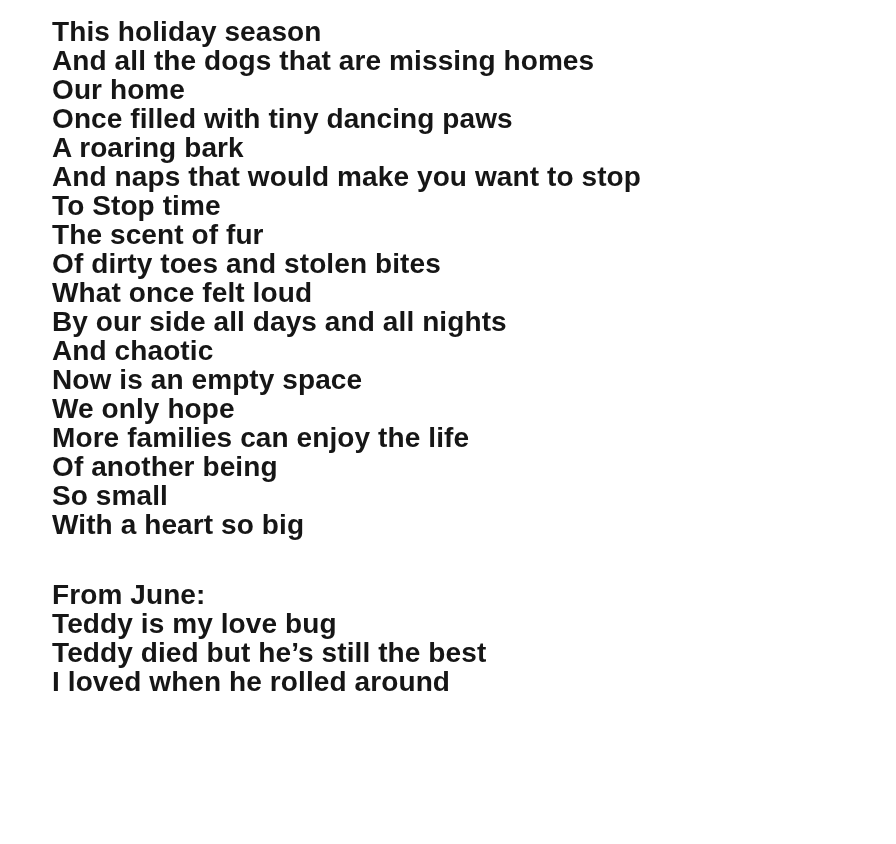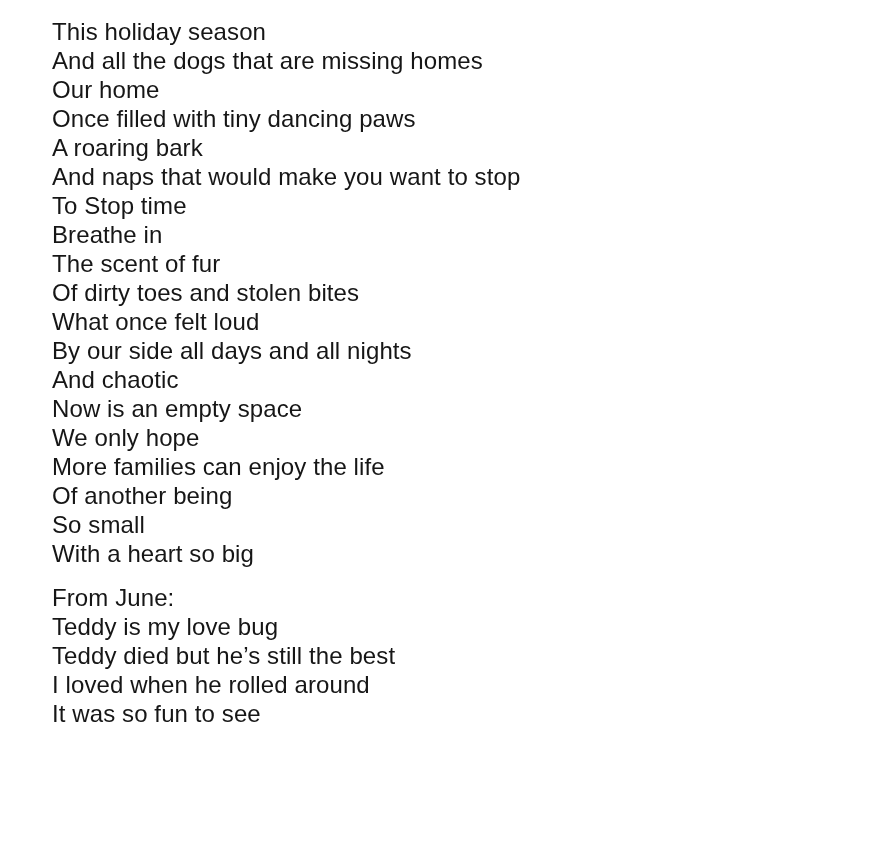--- a/index.html
+++ b/index.html
@@ -14,59 +14,58 @@
     font-family: "Liberation Sans", "DejaVu Sans", sans-serif;
   }
   .page {
     width: 896px;
     height: 844px;
     background: #ffffff;
     box-sizing: border-box;
     padding: 17px 20px 0 52px;
   }
   .poem-line {
-    font-size: 24px;
+    font-size: 28px;
     line-height: 29px;
     height: 29px;
     color: #161616;
     letter-spacing: 0.1px;
     white-space: pre;
+    font-weight: bold;
   }
   .stanza-2 {
-    margin-top: 15px; 
+    margin-top: 41px; 
   }
 </style>
 </head>
 <body>
 
 <div class="page">
 
   <div class="stanza stanza-1">
     <div class="poem-line">This holiday season</div>
     <div class="poem-line">And all the dogs that are missing homes</div>
     <div class="poem-line">Our home</div>
     <div class="poem-line">Once filled with tiny dancing paws</div>
     <div class="poem-line">A roaring bark</div>
     <div class="poem-line">And naps that would make you want to stop</div>
     <div class="poem-line">To Stop time</div>
-    <div class="poem-line">Breathe in</div>
     <div class="poem-line">The scent of fur</div>
     <div class="poem-line">Of dirty toes and stolen bites</div>
     <div class="poem-line">What once felt loud</div>
     <div class="poem-line">By our side all days and all nights</div>
     <div class="poem-line">And chaotic</div>
     <div class="poem-line">Now is an empty space</div>
     <div class="poem-line">We only hope</div>
     <div class="poem-line">More families can enjoy the life</div>
     <div class="poem-line">Of another being</div>
     <div class="poem-line">So small</div>
     <div class="poem-line">With a heart so big</div>
   </div>
 
   <div class="stanza stanza-2">
     <div class="poem-line">From June:</div>
     <div class="poem-line">Teddy is my love bug</div>
     <div class="poem-line">Teddy died but he’s still the best</div>
     <div class="poem-line">I loved when he rolled around</div>
-    <div class="poem-line">It was so fun to see</div>
   </div>
 
 </div>
 
 </body></html>

